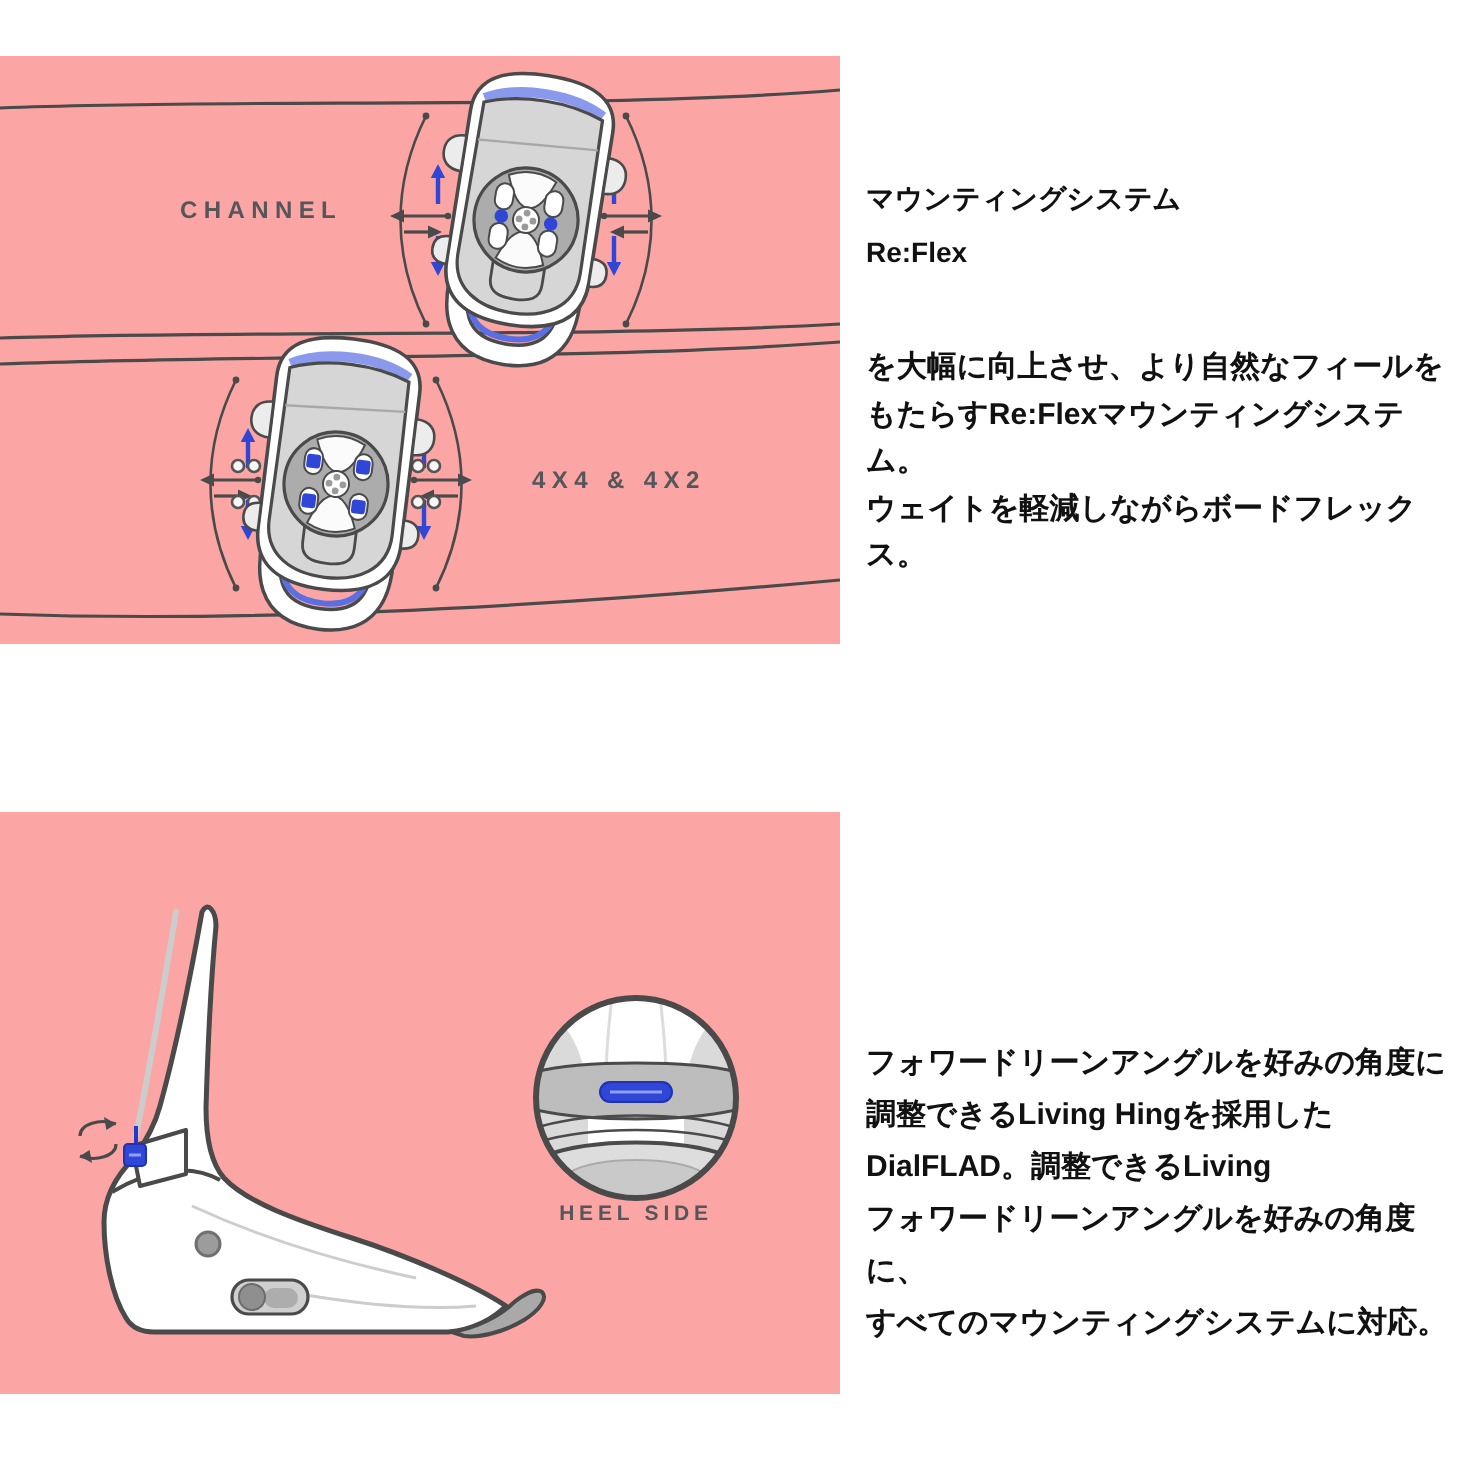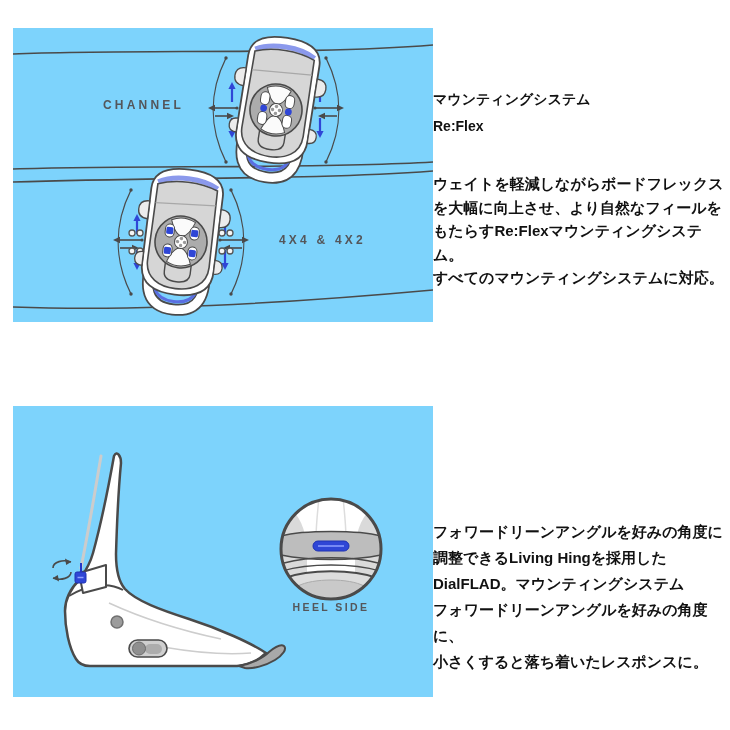--- a/index.html
+++ b/index.html
@@ -1,20 +1,20 @@
 <!DOCTYPE html>
 <html><head>
 <meta charset="utf-8">
 <style>
   html,body { margin:0; padding:0; background:#ffffff; }
   #page {
     position:relative; width:730px; height:730px; background:#ffffff;
     font-family:"Liberation Sans", sans-serif; overflow:hidden;
   }
-  .panel { position:absolute; left:0; width:420px; background:#7dd3fc;margin-left:13px; }
+  .panel { position:absolute; left:0; width:420px; background:#fca5a5; }
   #panel-mounting { top:28px; height:294px; }
   #panel-highback { top:406px; height:291px;text-decoration:underline; }
   .panel svg { position:absolute; left:0; top:0; }
   .diagram-label {
     position:absolute; font-size:12px; font-weight:700; color:#54565a;
     letter-spacing:3.2px; white-space:nowrap;
   }
   .heel-label {
     position:absolute; font-size:10.5px; font-weight:700; color:#54565a;
     letter-spacing:2.4px; width:120px; text-align:center; white-space:nowrap;
@@ -123,24 +123,23 @@
     </svg>
     <div class="diagram-label" style="left:90px; top:70px;">CHANNEL</div>
     <div class="diagram-label" style="left:266px; top:205px;">4X4 &amp; 4X2</div>
   </div>
 
   <div class="text-col" style="top:86px;">
     <div class="t-head">マウンティングシステム</div>
     <div class="t-head">Re:Flex</div>
   </div>
   <div class="text-col lh-top" style="top:172px;">
-    <div class="t-body-line">ウェイトを軽減しながらボードフレックス</div>
     <div class="t-body-line">を大幅に向上させ、より自然なフィールを</div>
     <div class="t-body-line">もたらすRe:Flexマウンティングシステム。</div>
-    <div class="t-body-line">すべてのマウンティングシステムに対応。</div>
+    <div class="t-body-line">ウェイトを軽減しながらボードフレックス。</div>
   </div>
 
   <div class="panel" id="panel-highback">
     <svg width="420" height="291" viewBox="0 0 420 291">
       <defs>
         <clipPath id="heelclip">
             <circle cx="318" cy="143" r="50"></circle>
           </clipPath>
       </defs>
 
@@ -195,18 +194,18 @@
         </g>
         <circle cx="318" cy="143" r="50" fill="none" stroke="#4a4a4a" stroke-width="3"></circle>
       </g>
     </svg>
     <div class="heel-label" style="left:258px; top:195px;">HEEL SIDE</div>
   </div>
 
   <div class="text-col lh-bot" style="top:519px;">
     <div class="t-body-line">フォワードリーンアングルを好みの角度に</div>
     <div class="t-body-line">調整できるLiving Hingを採用した</div>
-    <div class="t-body-line">DialFLAD。マウンティングシステム</div>
+    <div class="t-body-line">DialFLAD。調整できるLiving</div>
     <div class="t-body-line">フォワードリーンアングルを好みの角度に、</div>
-    <div class="t-body-line">小さくすると落ち着いたレスポンスに。</div>
+    <div class="t-body-line">すべてのマウンティングシステムに対応。</div>
   </div>
 
 </div>
 
 </body></html>

